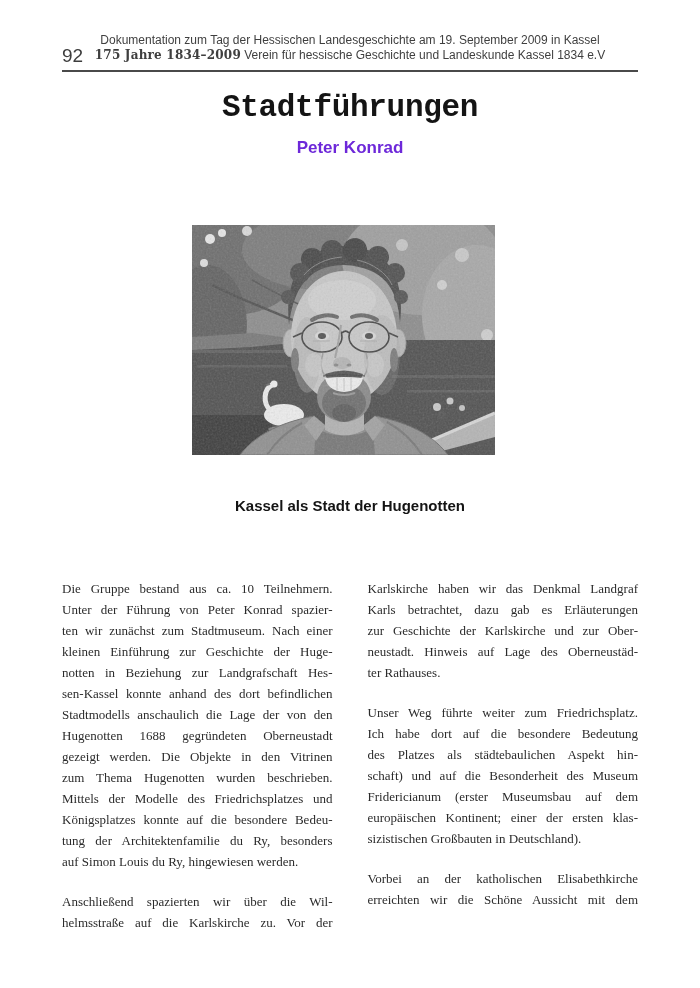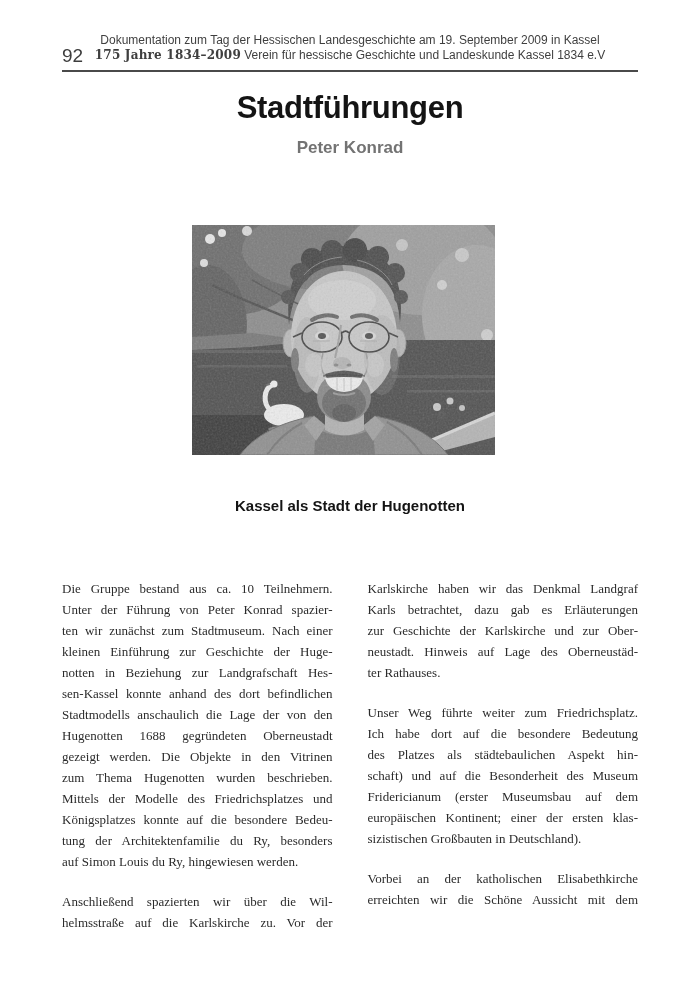--- a/index.html
+++ b/index.html
@@ -18,27 +18,27 @@
     line-height:15px; color:#3f3f3f;
   }
   .fraktur { font-family:"DejaVu Serif", serif; font-weight:bold; letter-spacing:0.2px;margin-top:20px; }
   .head-rule {
     position:absolute; left:62px; top:70px; width:576px; height:2px;
     background:#4a4a4a;
   }
   
   .article-title {
     position:absolute; left:0; right:0; top:90px; text-align:center;
-    font-family:Liberation Sans, sans-serif; font-weight:bold;
+    font-family:Liberation Mono, monospace; font-weight:bold;
     font-size:31px; color:#141414; letter-spacing:-0.3px;
   }
   .article-author {
     position:absolute; left:0; right:0; top:138px; text-align:center;
     font-family:"Liberation Sans", sans-serif; font-weight:bold;
-    font-size:17px; color:#737373;
+    font-size:17px; color:#6d28d9;
   }
   .section-heading {
     position:absolute; left:0; right:0; top:497px; text-align:center;
     font-family:"Liberation Sans", sans-serif; font-weight:bold;
     font-size:15px; color:#141414;
   }
   
   .photo-frame { position:absolute; left:192px; top:225px; width:303px; height:230px; }
   .photo-frame svg { display:block; width:303px; height:230px; }
   

